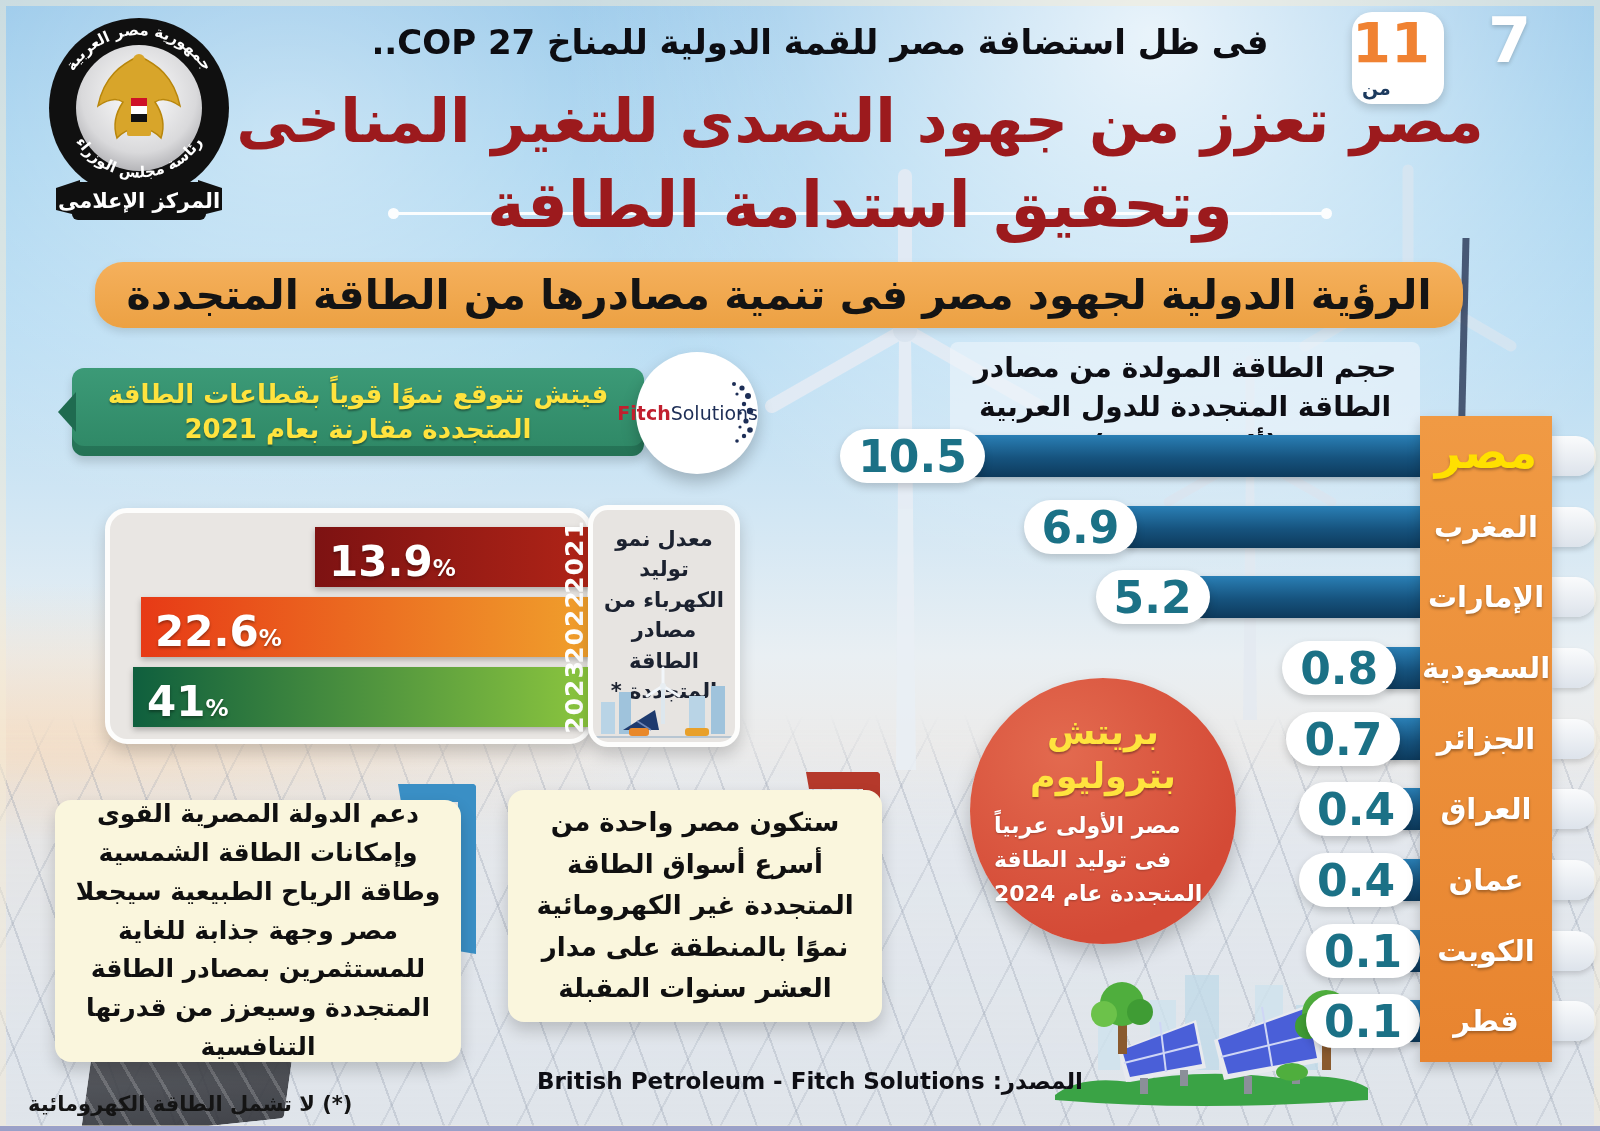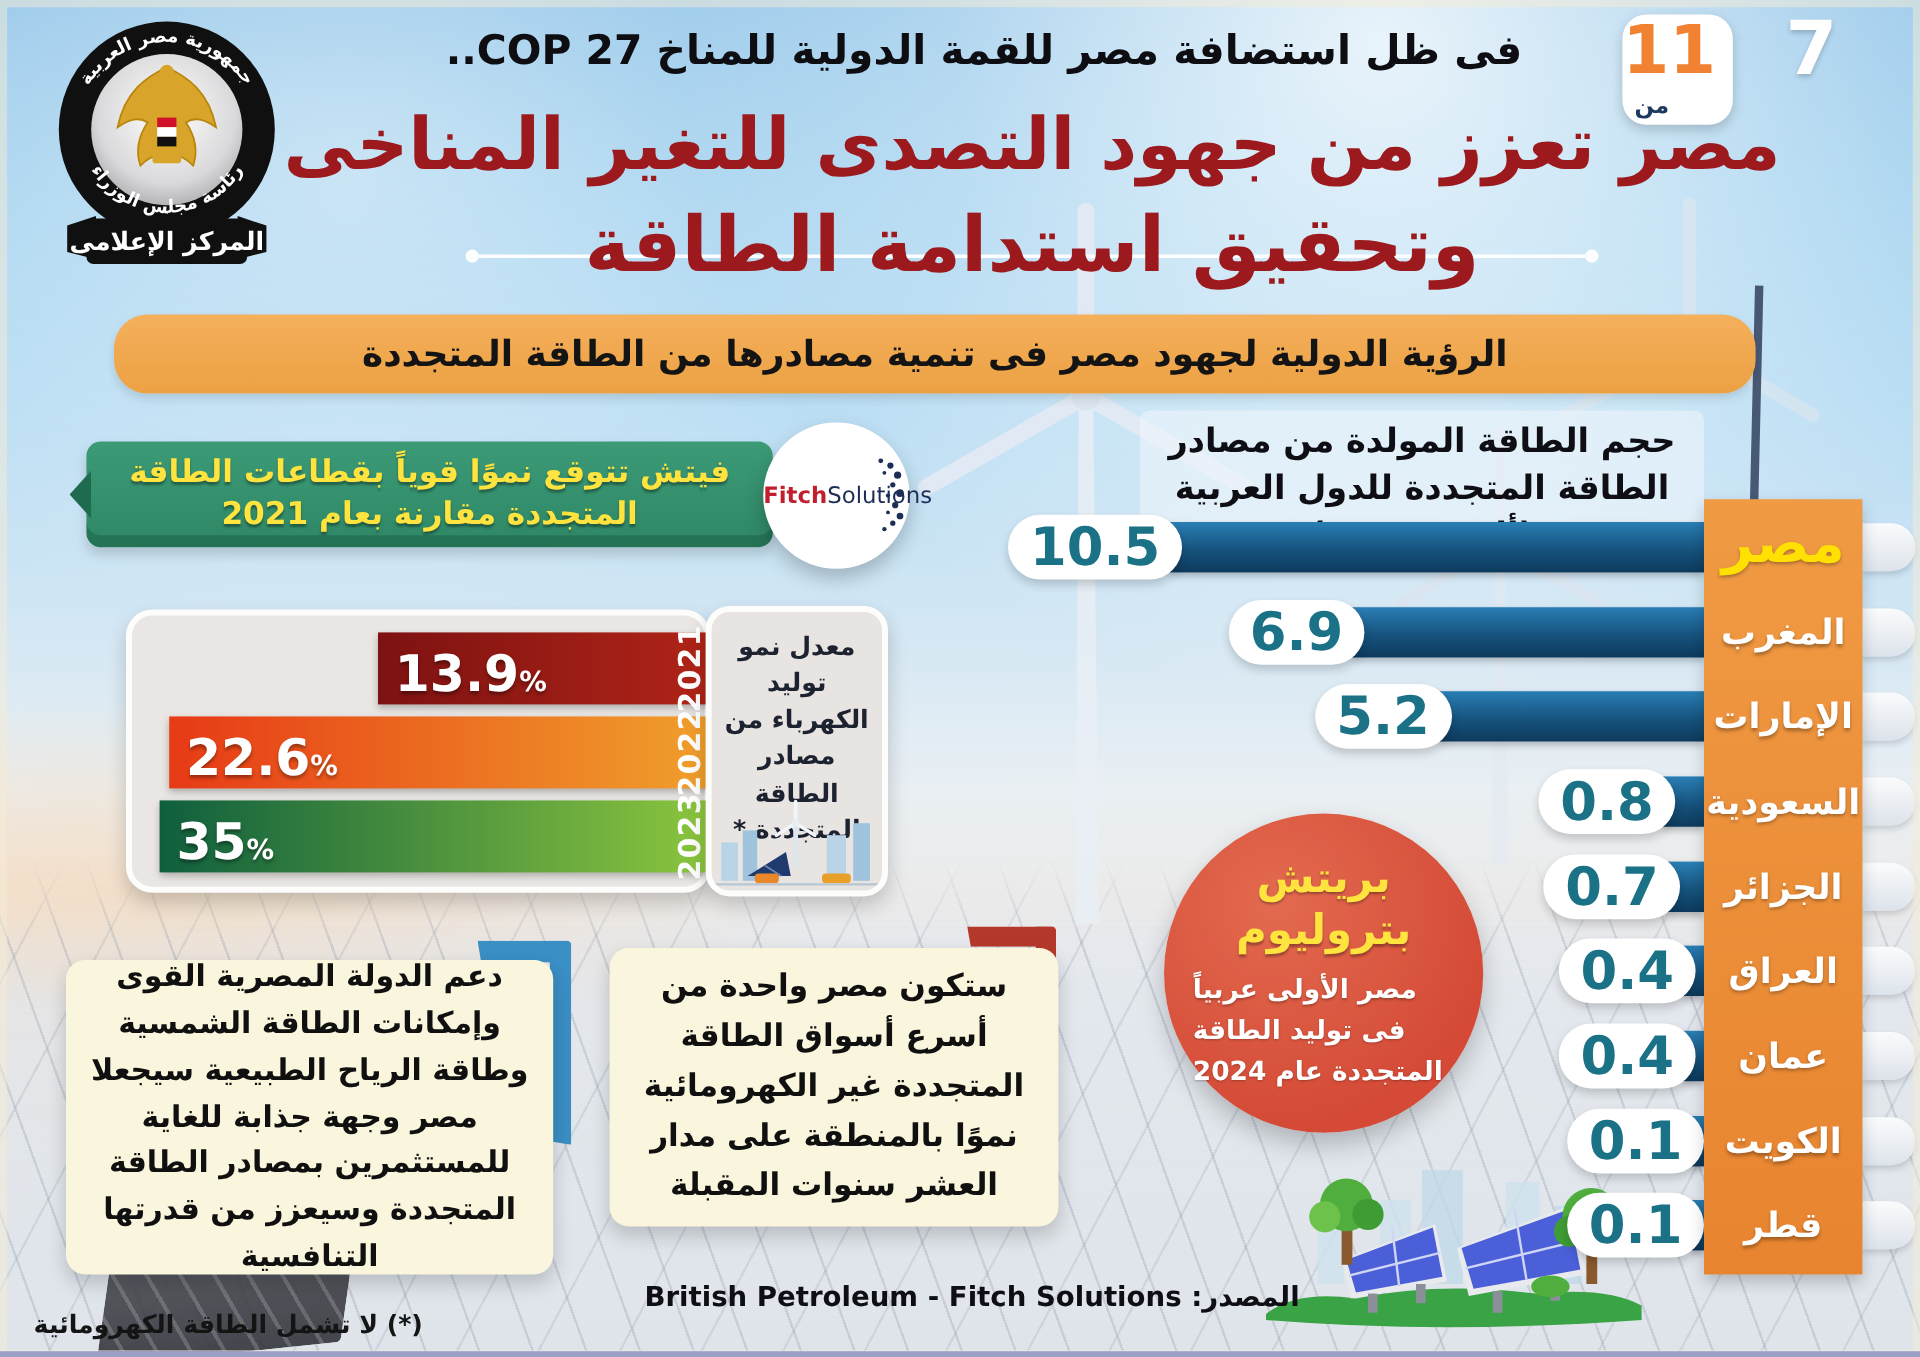--- a/index.html
+++ b/index.html
@@ -40,32 +40,32 @@
 .kicker{position:absolute;top:22px;left:290px;width:1060px;text-align:center;font-size:34px;font-weight:800;color:#0d0d12}
 .sep{position:absolute;top:212px;left:392px;width:936px;height:3px;background:#fff;border-radius:2px;opacity:.95}
 .sep i{position:absolute;top:-4px;width:11px;height:11px;border-radius:50%;background:#fff;display:block}
 .sep .dl{left:-4px}.sep .dr{right:-4px}
 .title1{position:absolute;top:86px;left:150px;width:1420px;text-align:center;font-size:60px;font-weight:800;color:#9c1a1d}
 .title2{position:absolute;top:168px;left:150px;width:1420px;text-align:center;font-size:64px;font-weight:800;color:#9c1a1d}
 .banner{position:absolute;top:262px;left:95px;width:1368px;height:66px;border-radius:28px;
   background:linear-gradient(180deg,#f5b express 05c,#eea345);
   background:linear-gradient(180deg,#f5b05c,#eca143);
   box-shadow:0 4px 8px rgba(0,0,0,.12);
-  display:flex;align-items:center;justify-content:center;font-size:30px;font-weight:800;color:#141414}
+  display:flex;align-items:center;justify-content:center;font-size:41px;font-weight:800;color:#141414}
 
 
 .ribbon{position:absolute;top:368px;left:72px;width:572px;height:88px;border-radius:12px;
   background:linear-gradient(180deg,#3c9a77,#2e8765);
   box-shadow:inset 0 -10px 0 rgba(15,60,45,.28), 0 6px 10px rgba(0,0,0,.15);
   display:flex;flex-direction:column;align-items:center;justify-content:center;gap:4px}
 .ribbon .notch{position:absolute;right:auto;left:-14px;top:24px;width:18px;height:40px;background:#1f6b50;
   clip-path:polygon(100% 0,0 50%,100% 100%)}
 .ribbon div{font-size:26px;font-weight:800;color:#ffe33e;text-shadow:0 2px 2px rgba(0,0,0,.35);line-height:1.2}
 .fitchlogo{position:absolute;top:352px;left:636px;width:122px;height:122px;border-radius:50%;background:#fff;
-  box-shadow:0 8px 16px rgba(0,0,0,.22);display:flex;align-items:center;justify-content:flex-start;direction:ltr;z-index:3}
+  box-shadow:0 8px 16px rgba(0,0,0,.22);display:flex;align-items:center;justify-content:flex-end;direction:ltr;z-index:3}
 .fitchlogo .f1{color:#c11f2e;font-weight:700;font-size:19px}
 .fitchlogo .f2{color:#1d2e56;font-weight:400;font-size:19px}
 .fitchlogo svg{position:absolute;right:4px;top:26px}
 
 
 .gpanel{position:absolute;top:508px;left:105px;width:487px;height:236px;background:#e9e6e3;
   border:5px solid #fdfdfc;border-radius:22px;box-shadow:0 8px 16px rgba(0,0,0,.18);z-index:1}
 .gbars{position:absolute;inset:0;direction:ltr}
 .gbar{position:absolute;right:-6px;height:60px;box-shadow:0 3px 6px rgba(0,0,0,.25)}
 .g1{background:linear-gradient(90deg,#7d1212,#b02417)}
@@ -281,21 +281,21 @@
     <div class="gbars">
       <div class="gbar g1" style="top: 14px; width: 278px;">
         <span class="gval"><b>13.9</b><i>%</i></span>
         <span class="gyear">2021</span>
       </div>
       <div class="gbar g2" style="top: 84px; width: 452px;">
         <span class="gval"><b>22.6</b><i>%</i></span>
         <span class="gyear">2022</span>
       </div>
       <div class="gbar g3" style="top: 154px; width: 460px;">
-        <span class="gval"><b>35</b><i>%</i></span>
+        <span class="gval"><b>41</b><i>%</i></span>
         <span class="gyear">2023</span>
       </div>
     </div>
   </div>
   <div class="glabel">
     <div class="txt">معدل نمو توليد الكهرباء من مصادر الطاقة المتجددة *</div>
     <svg width="142" height="80" viewBox="0 0 142 80">
       <rect x="8" y="42" width="14" height="32" fill="#b9d4e6"></rect>
       <rect x="26" y="32" width="12" height="42" fill="#9fc3dc"></rect>
       <rect x="96" y="36" width="16" height="38" fill="#b9d4e6"></rect>

